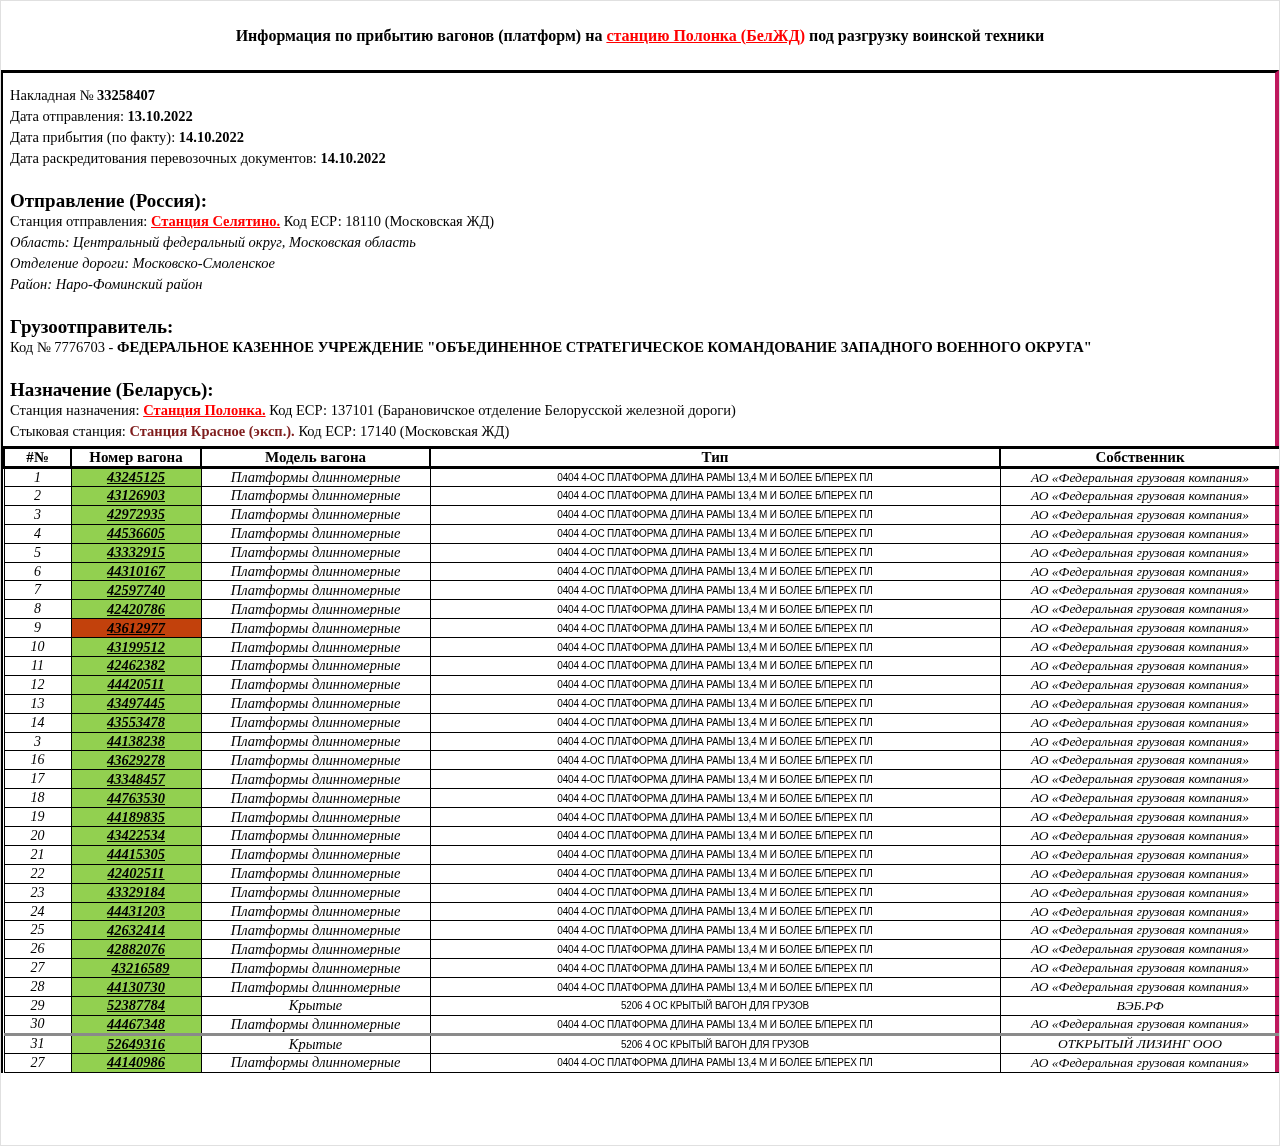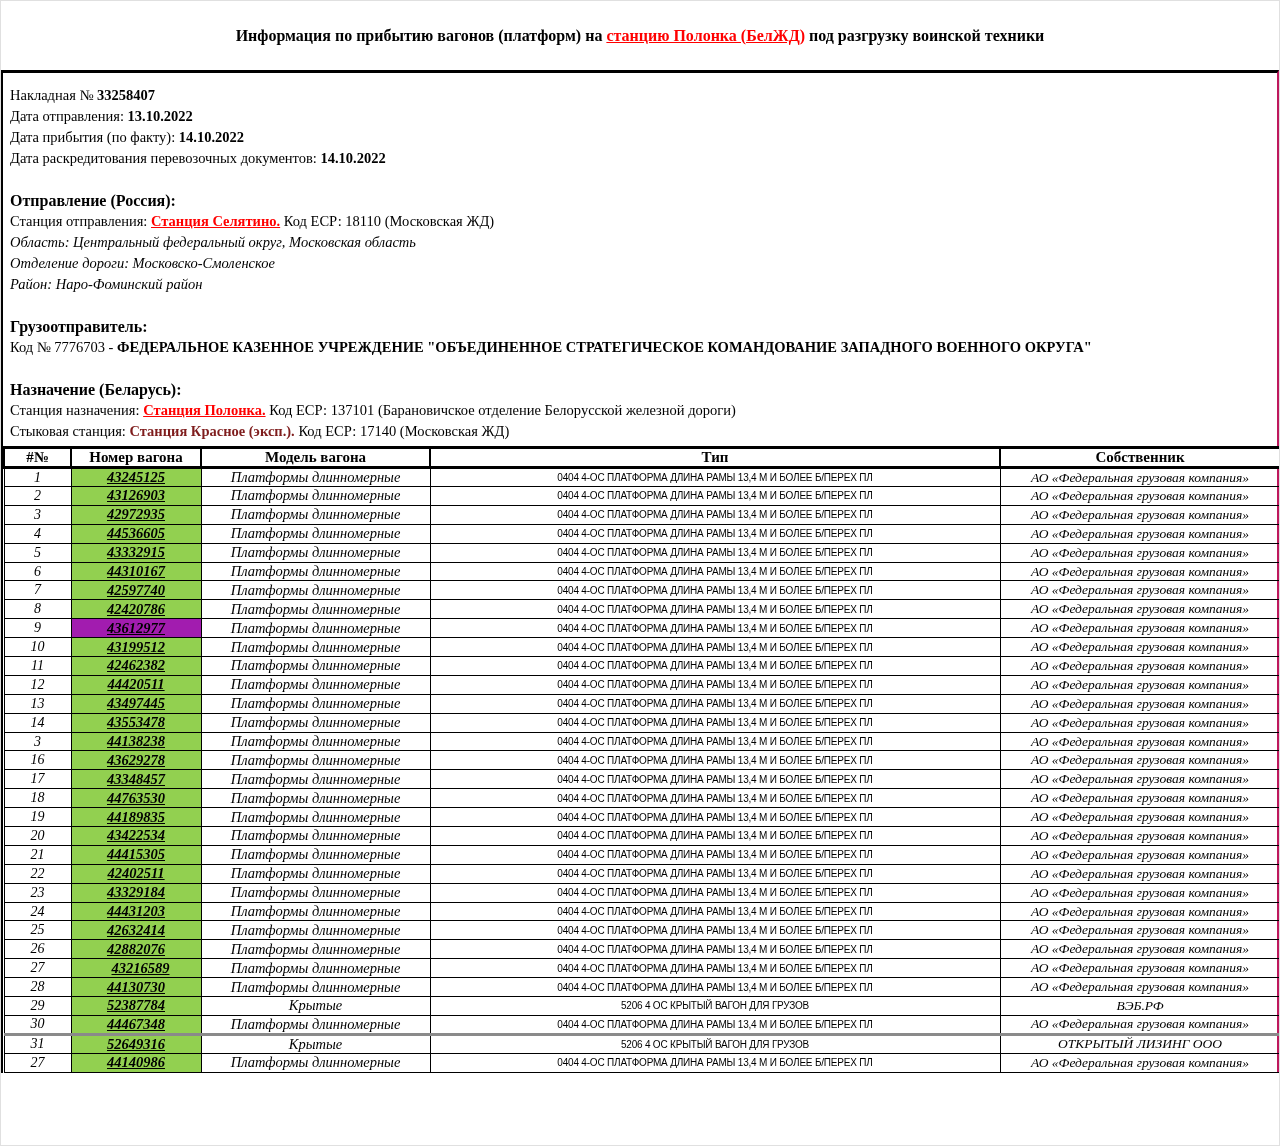--- a/index.html
+++ b/index.html
@@ -15,27 +15,27 @@
   }
   .title-bar .t { font-size: 16px; font-weight: bold; color: #000; }
   .title-bar .t-link {
     font-size: 16px; font-weight: bold; color: #ff0000; text-decoration: underline;
     cursor: pointer;
   }
   
   .content-box {
     border-top: 3px solid #000;
     border-left: 2px solid #000;
-    border-right: 2px solid #be185d;
+    border-right: 4px solid #be185d;
   }
   
   .info { padding: 12px 8px 4px 7px; font-size: 14.5px; color: #000; }
   .info p { line-height: 21px; white-space: nowrap; }
   .info p.blank { height: 21px; }
-  .info .h { font-size: 16px; font-weight: bold; line-height: 21px; }
+  .info .h { font-size: 19px; font-weight: bold; line-height: 21px; }
   .info b { font-weight: bold; }
   .info .it { font-style: italic; }
   .red-link { color: #ff0000; font-weight: bold; text-decoration: underline; cursor: pointer; }
   .red-plain { color: #7f1d1d; font-weight: bold; }
   
   table { border-collapse: collapse; width: 100%; table-layout: fixed; }
   th {
     border: 2px solid #000; border-top-width: 3px; border-bottom-width: 3px;
     height: 20px; font-size: 15px; font-weight: bold; text-align: center;
     padding: 0 2px; background: #fff;
@@ -156,21 +156,21 @@
           </tr>
           <tr>
             <td class="c-idx">8</td>
             <td class="c-wagon" style="background: rgb(146, 208, 80);">42420786</td>
             <td class="c-model">Платформы длинномерные</td>
             <td class="c-type">0404 4-ОС ПЛАТФОРМА ДЛИНА РАМЫ 13,4 М И БОЛЕЕ Б/ПЕРЕХ ПЛ</td>
             <td class="c-owner">АО «Федеральная грузовая компания»</td>
           </tr>
           <tr>
             <td class="c-idx">9</td>
-            <td class="c-wagon" style="background: #a21caf;">43612977</td>
+            <td class="c-wagon" style="background: #c2410c;">43612977</td>
             <td class="c-model">Платформы длинномерные</td>
             <td class="c-type">0404 4-ОС ПЛАТФОРМА ДЛИНА РАМЫ 13,4 М И БОЛЕЕ Б/ПЕРЕХ ПЛ</td>
             <td class="c-owner">АО «Федеральная грузовая компания»</td>
           </tr>
           <tr>
             <td class="c-idx">10</td>
             <td class="c-wagon" style="background: rgb(146, 208, 80);">43199512</td>
             <td class="c-model">Платформы длинномерные</td>
             <td class="c-type">0404 4-ОС ПЛАТФОРМА ДЛИНА РАМЫ 13,4 М И БОЛЕЕ Б/ПЕРЕХ ПЛ</td>
             <td class="c-owner">АО «Федеральная грузовая компания»</td>

